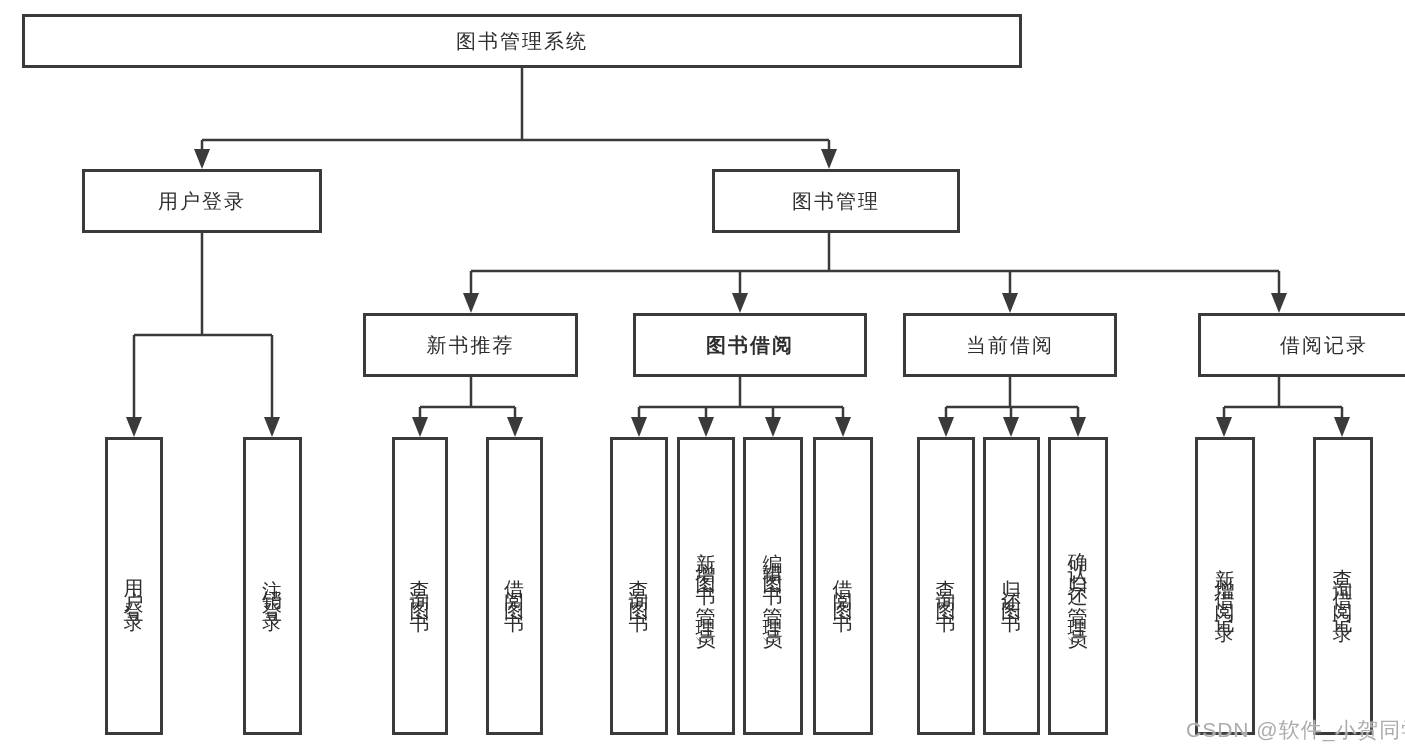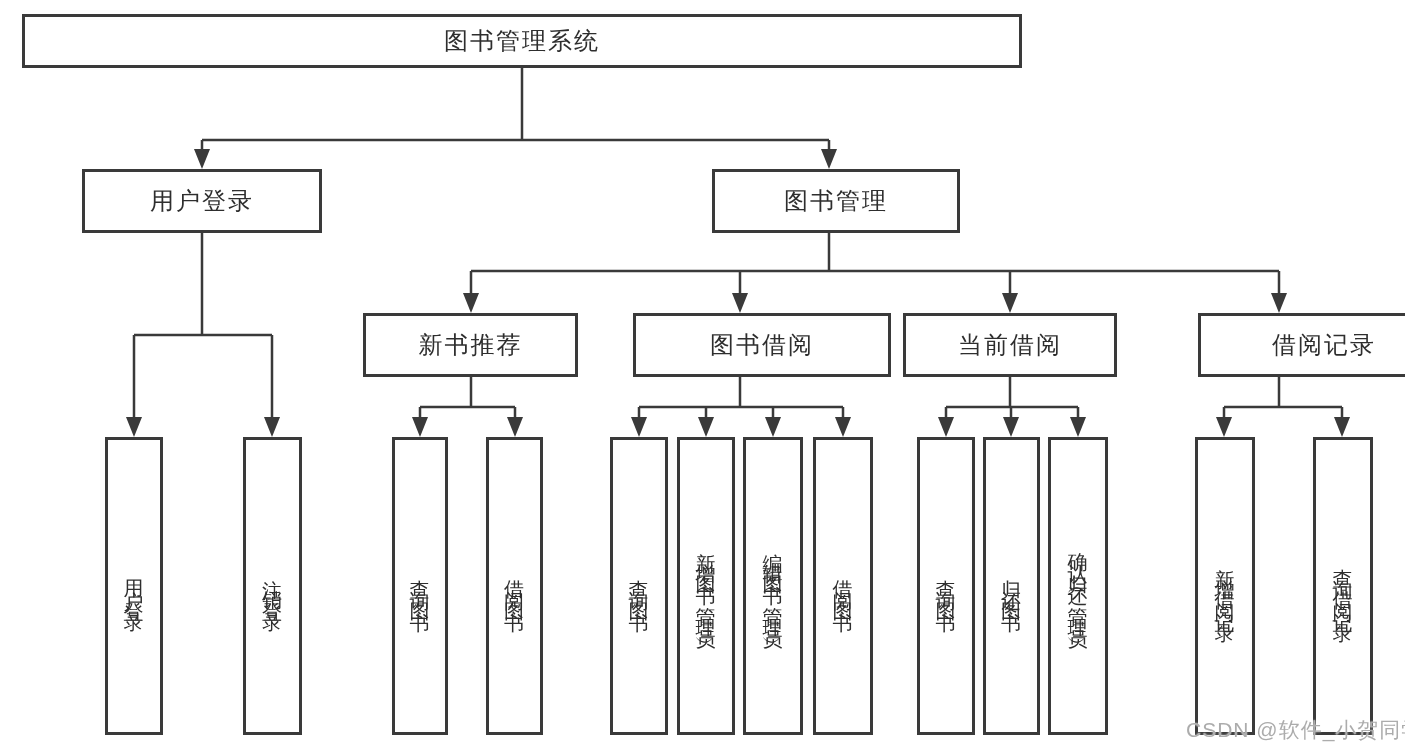--- a/index.html
+++ b/index.html
@@ -8,21 +8,21 @@
   #connectors{position:absolute;left:0;top:0;z-index:1;}
   .node{
     position:absolute;
     box-sizing:border-box;
     background:#ffffff;
     border:3px solid #3a3a3a;
     display:flex;align-items:center;justify-content:center;
     color:#2e2e2e;
     z-index:2;
   }
-  .h-label{font-size:24px;letter-spacing:2px;white-space:nowrap;}
+  .h-label{font-size:20px;letter-spacing:2px;white-space:nowrap;}
   .root{left:22px;top:14px;width:1000px;height:54px;}
   .lv2a{left:82px;top:169px;width:240px;height:64px;}
   .lv2b{left:712px;top:169px;width:248px;height:64px;}
   .lv3{top:313px;height:64px;}
   .leaf{top:437px;height:298px;}
   .v-label{
     writing-mode:vertical-rl;
     line-height:1;
     font-size:20px;
     letter-spacing:11px;
@@ -87,21 +87,21 @@
   <div class="node lv2a">
     <span class="h-label">用户登录</span>
   </div>
   <div class="node lv2b">
     <span class="h-label">图书管理</span>
   </div>
 
   <div class="node lv3" style="left:363px;width:215px;text-align:right;">
     <span class="h-label">新书推荐</span>
   </div>
-  <div class="node lv3" style="left:633px;width:258px;">
+  <div class="node lv3" style="left:633px;width:234px;font-weight:bold;">
     <span class="h-label">图书借阅</span>
   </div>
   <div class="node lv3" style="left:903px;width:214px;font-family:Liberation Serif, serif;">
     <span class="h-label">当前借阅</span>
   </div>
   <div class="node lv3" style="left:1198px;width:252px;">
     <span class="h-label">借阅记录</span>
   </div>
 
   <div class="node leaf" style="left:105px;width:58px;">

